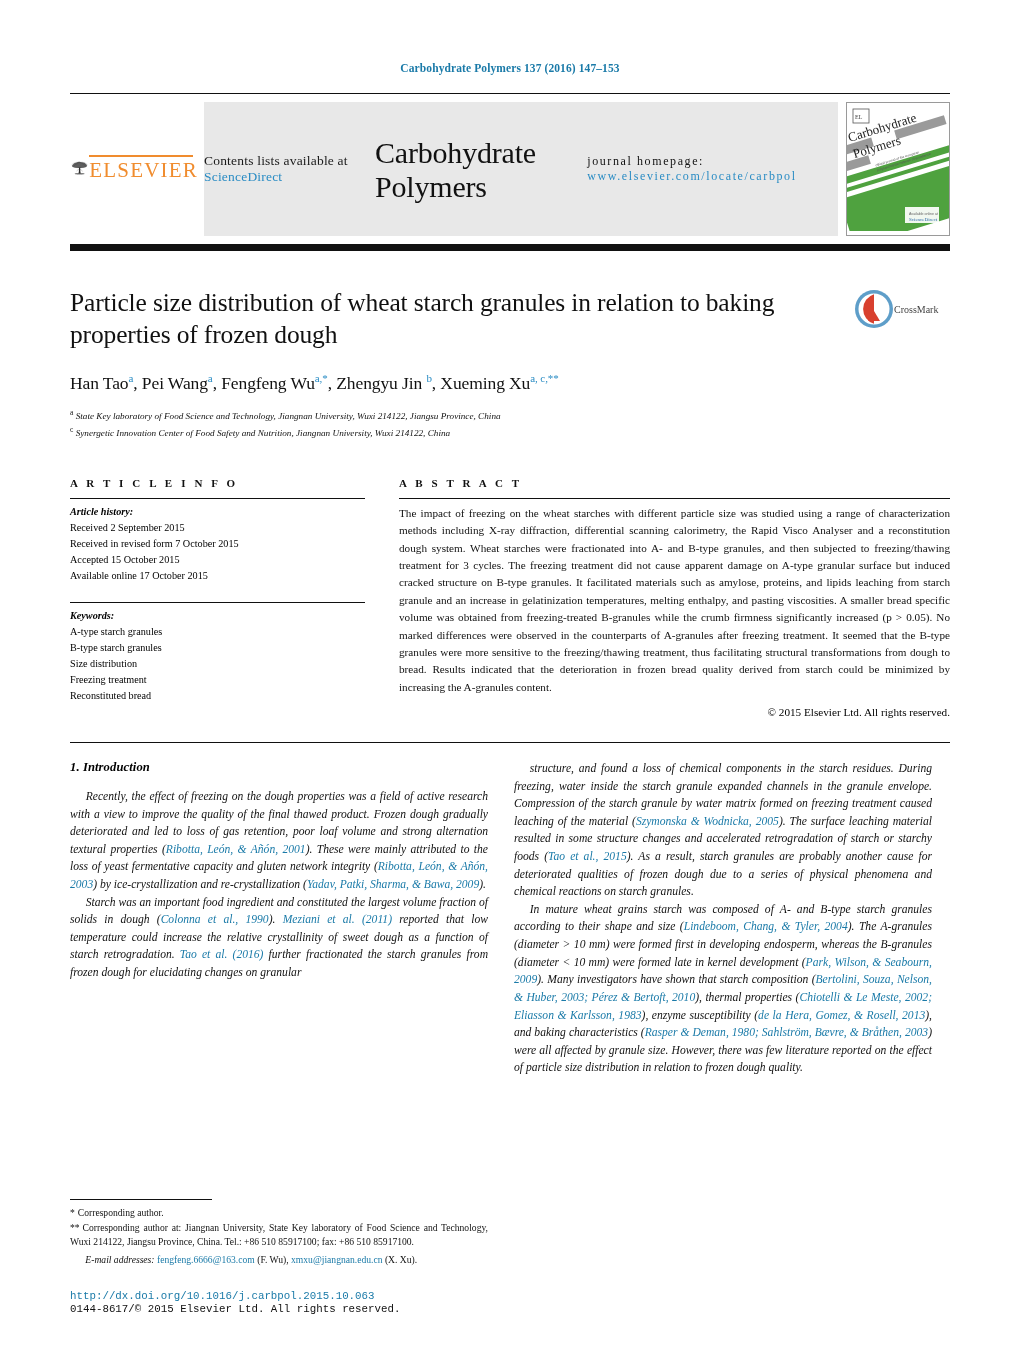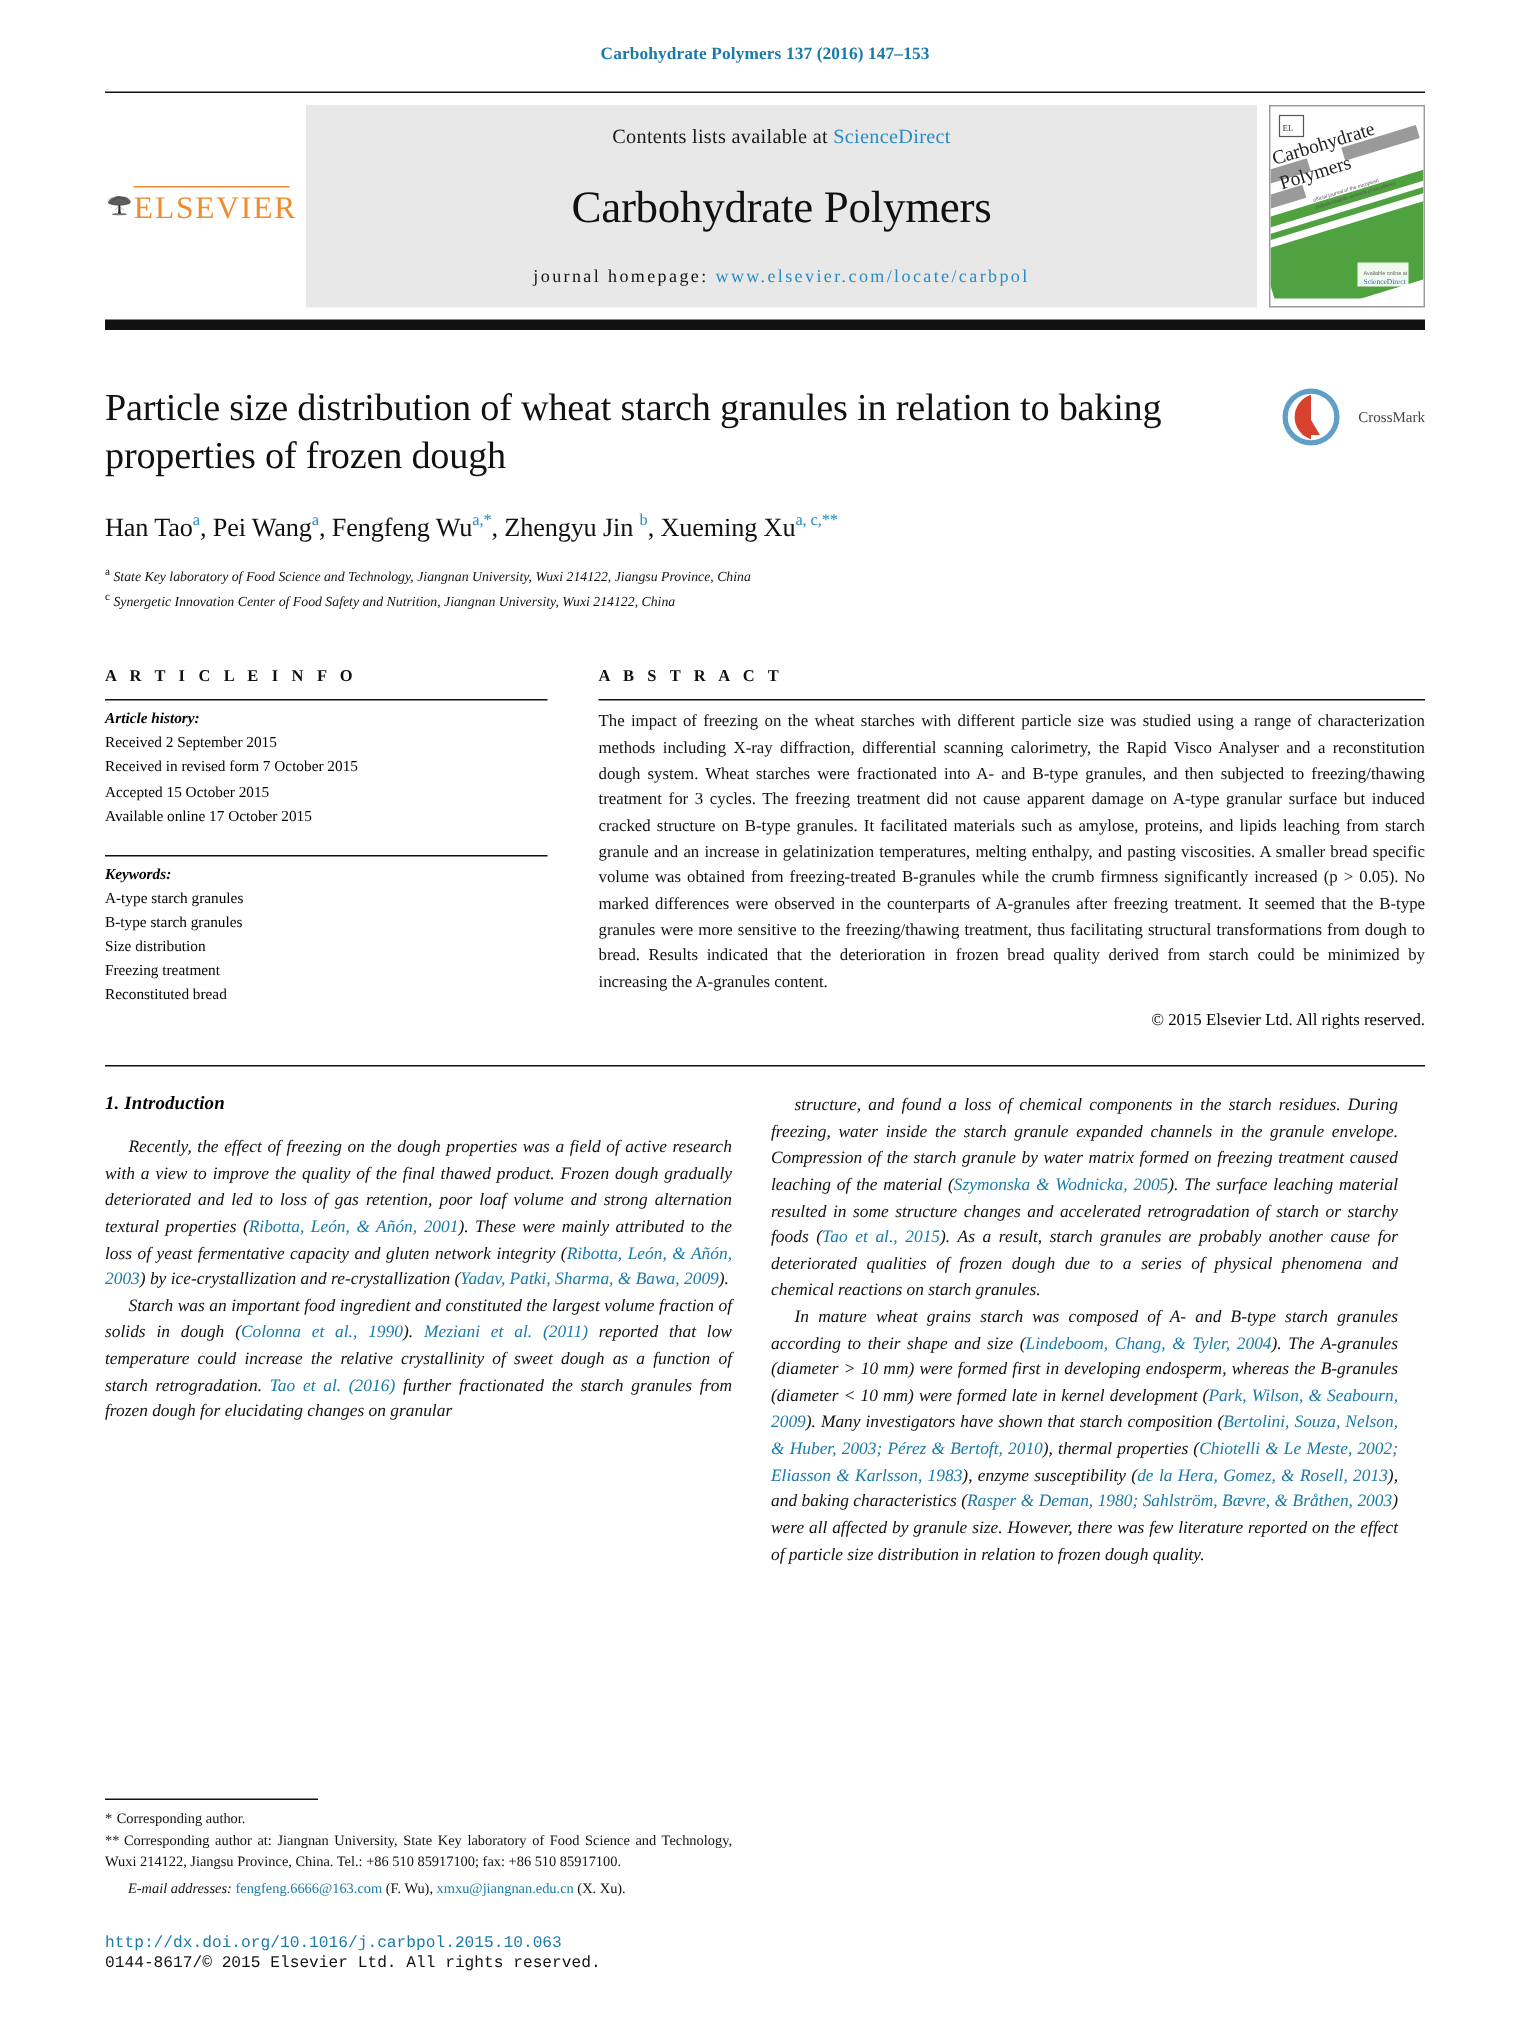--- a/index.html
+++ b/index.html
@@ -19,21 +19,21 @@
     height: 1351px;
     padding: 0;
   }
 
   
   .running-head {
     text-align: center;
     font-size: 11.5px;
     color: #1a7aa8;
     font-weight: bold;
-    padding-top: 30px;
+    padding-top: 62px;
     letter-spacing: 0.1px;
   }
 
   
   .masthead {
     margin: 19px 70px 0 70px;
     border-top: 1.6px solid #111;
     padding-top: 8px;
     display: flex;
     align-items: stretch;
@@ -57,21 +57,21 @@
     font-weight: 400;
     line-height: 1;
   }
   .elsevier-rule {
     width: 104px; height: 1.4px; background: #f08c2e; margin-bottom: 3px;
   }
   .center-band {
     flex: 1 1 auto;
     background: #e8e8e8;
     display: flex;
-    flex-direction: column;
+    flex-direction: row;
     align-items: center;
     justify-content: space-between;
     padding: 13px 0 13px 0;
     margin-left: 6px;
   }
   .contents-line {
     font-size: 13.5px;
     color: #1a1a1a;
     letter-spacing: 0.2px;
   }
@@ -116,21 +116,21 @@
     color: #111;
     letter-spacing: -0.15px;
     max-width: 790px;
   }
   .crossmark {
     flex: 0 0 96px;
     margin-left: 6px;
     margin-top: 2px;
     display: flex;
     align-items: center;
-    gap: 12px;
+    gap: 0;
   }
   .crossmark-label { font-size: 10px; color: #444; font-family: "Liberation Serif", serif; }
 
   .authors {
     margin: 21px 70px 0 70px;
     font-size: 17.5px;
     color: #111;
     letter-spacing: -0.1px;
   }
   .authors sup { color: #2a8cc4; font-size: 11px; vertical-align: super; }

